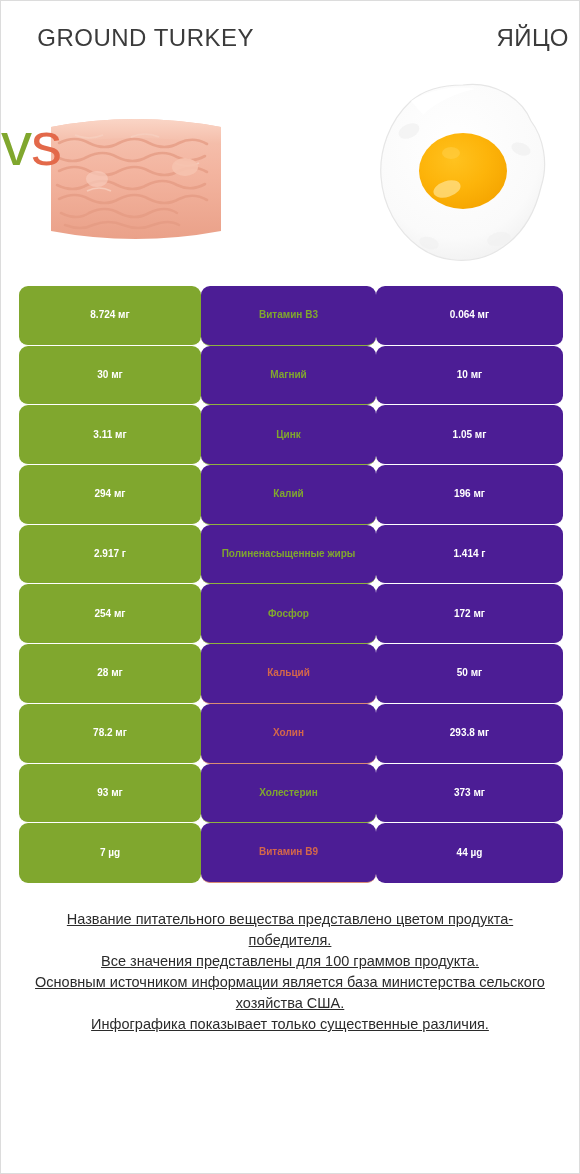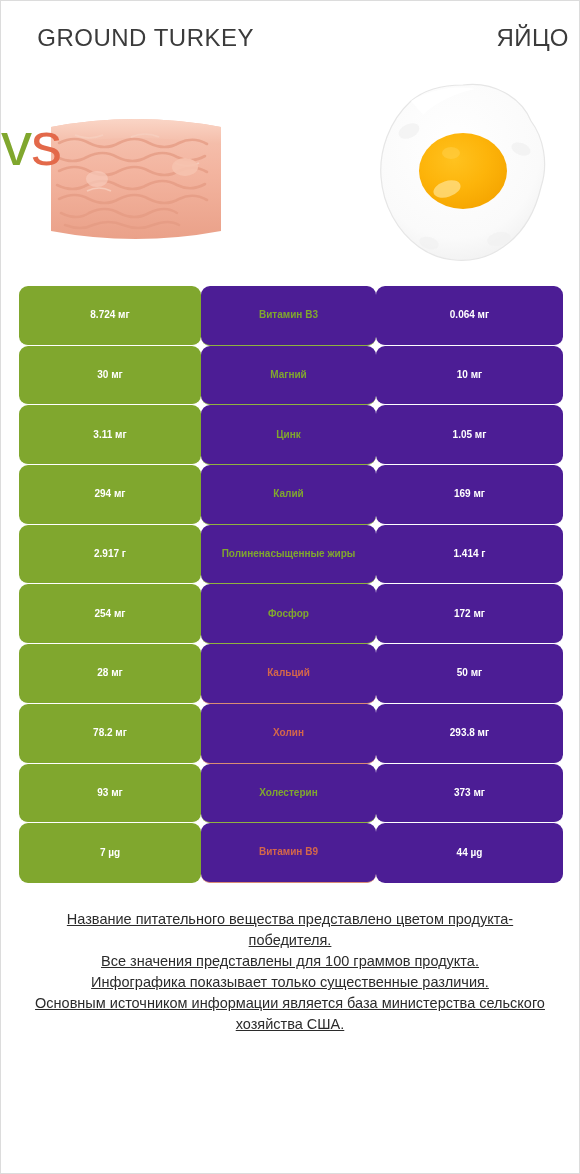--- a/index.html
+++ b/index.html
@@ -242,21 +242,21 @@
         <span class="label">Цинк</span>
       </div>
     <div class="cell right">1.05 мг</div>
   </div>
 
   <div class="row">
     <div class="cell left">294 мг</div>
     <div class="cell mid green">
         <span class="label">Калий</span>
       </div>
-    <div class="cell right">169 мг</div>
+    <div class="cell right">196 мг</div>
   </div>
 
   <div class="row">
     <div class="cell left">2.917 г</div>
     <div class="cell mid green">
         <span class="label">Полиненасыщенные жиры</span>
       </div>
     <div class="cell right">1.414 г</div>
   </div>
 
@@ -298,15 +298,15 @@
         <span class="label">Витамин B9</span>
       </div>
     <div class="cell right">44 µg</div>
   </div>
 
 </div>
 
 <div class="footer">
   <p>Название питательного вещества представлено цветом продукта-победителя.</p>
   <p>Все значения представлены для 100 граммов продукта.</p>
+  <p>Основным источником информации является база министерства сельского хозяйства США.</p>
   <p>Инфографика показывает только существенные различия.</p>
-  <p>Основным источником информации является база министерства сельского хозяйства США.</p>
 </div>
 
 </body></html>

